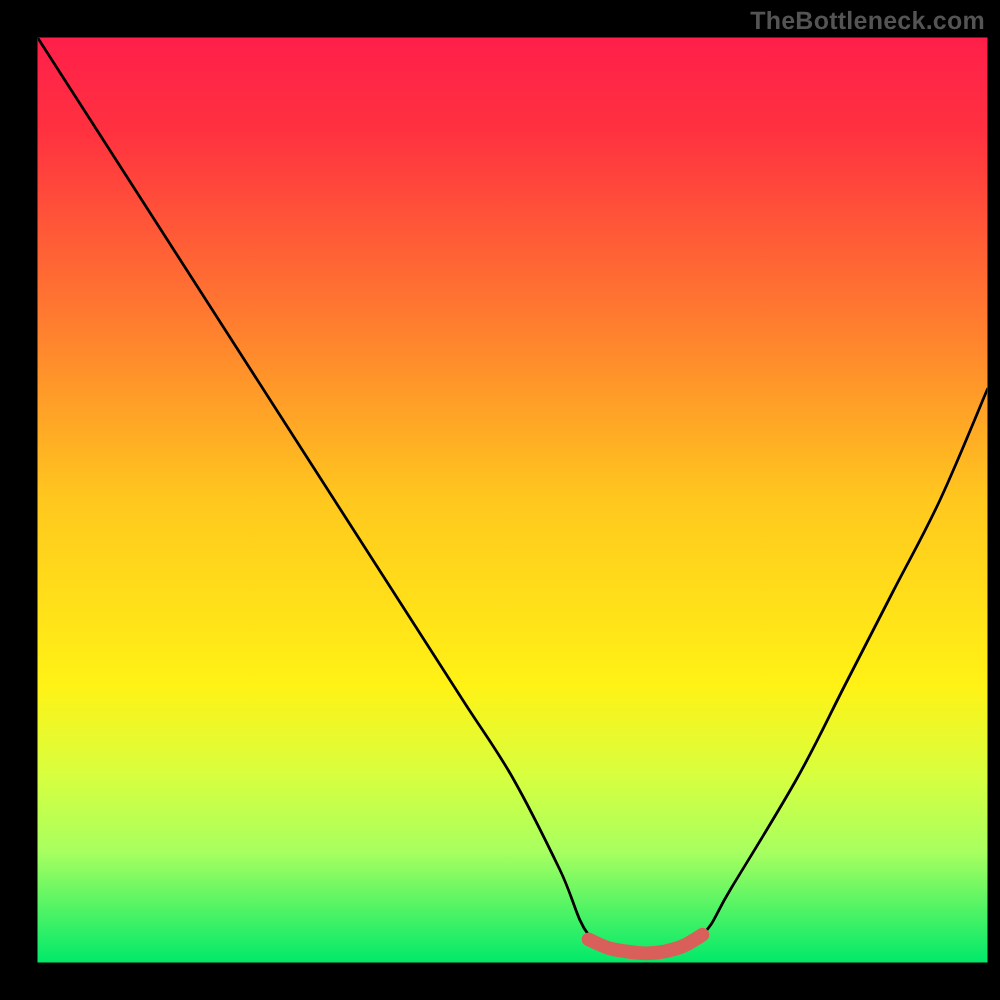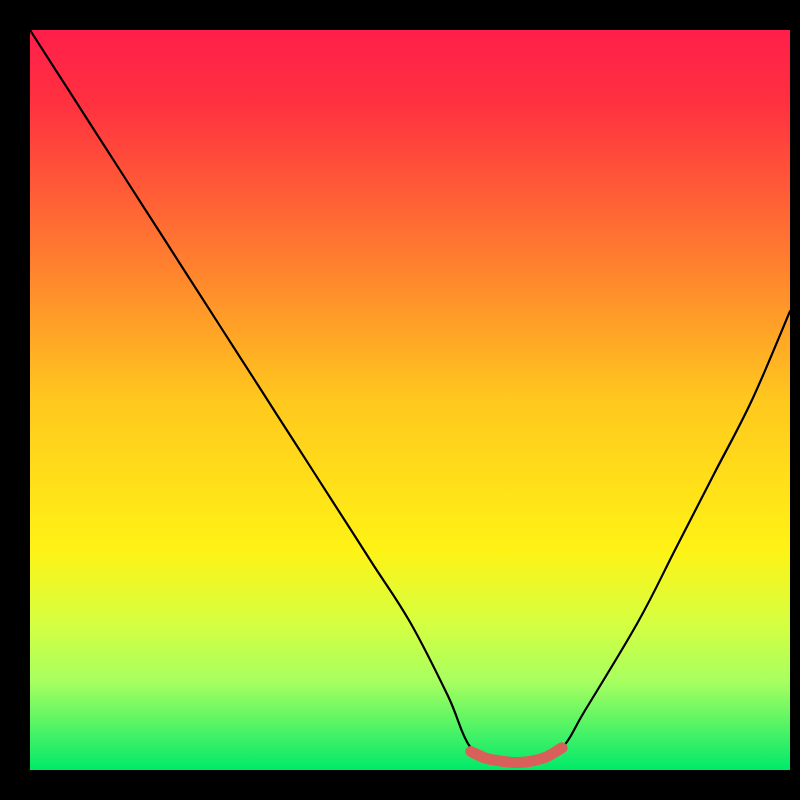--- a/index.html
+++ b/index.html
@@ -23,13 +23,14 @@
 </head>
 <body>
 
 <div class="frame">
   <div class="plot-area">
     <svg class="curve" viewBox="0 0 760 740" preserveAspectRatio="none">
       <path id="curvePath" fill="none" stroke="#000" stroke-width="2.2" stroke-linecap="round" d="M 0,0 C 6.84,10.655999999999988 24.32,37.887999999999934 38,59.19999999999993 C 51.68,80.51199999999993 62.32,97.08799999999997 76,118.39999999999998 C 89.68,139.712 100.32,156.28800000000004 114,177.60000000000002 C 127.68,198.912 138.32,215.48799999999997 152,236.79999999999995 C 165.68,258.11199999999997 176.32,274.688 190,296 C 203.68,317.312 214.32,333.888 228,355.2 C 241.68,376.512 252.32,393.08799999999997 266,414.4 C 279.68,435.712 290.32,452.288 304,473.6 C 317.68,494.91200000000003 328.32,511.48799999999994 342,532.8 C 355.68,554.112 366.32,568.024 380,592 C 393.68,615.976 407.05600000000004,643.356 418.00000000000006,666 C 428.9440000000001,688.644 431.224,705.8119999999999 440.79999999999995,717.8 C 450.3759999999999,729.788 460.256,729.936 471.2,732.6 C 482.144,735.264 490.656,735.264 501.6,732.6 C 512.544,729.936 522.424,727.124 532,717.8 C 541.576,708.4759999999999 541.12,703.444 554.8,680.8 C 568.4799999999999,658.156 591.584,621.304 608,592 C 624.416,562.696 632.32,544.64 646,518 C 659.68,491.36 670.32,470.64 684,444 C 697.68,417.36 708.32,399.304 722,370 C 735.68,340.696 753.16,297.18399999999997 760,281.2"></path>
       <path id="markerPath" fill="none" stroke="#d9605a" stroke-width="11" stroke-linecap="round" d="M 440.79999999999995,721.5 C 443.53599999999994,722.6988 450.528,726.4284 456,728.16 C 461.472,729.8915999999999 465.728,730.3208 471.2,731.12 C 476.67199999999997,731.9192 480.92800000000005,732.6 486.40000000000003,732.6 C 491.872,732.6 496.12800000000004,732.1856 501.6,731.12 C 507.072,730.0544 511.3280000000001,729.0776 516.8000000000001,726.68 C 522.272,724.2823999999999 529.264,719.3983999999999 532,717.8"></path>
     </svg>
   </div>
+  <div class="watermark">TheBottleneck.com</div>
 </div>
 
 </body></html>

